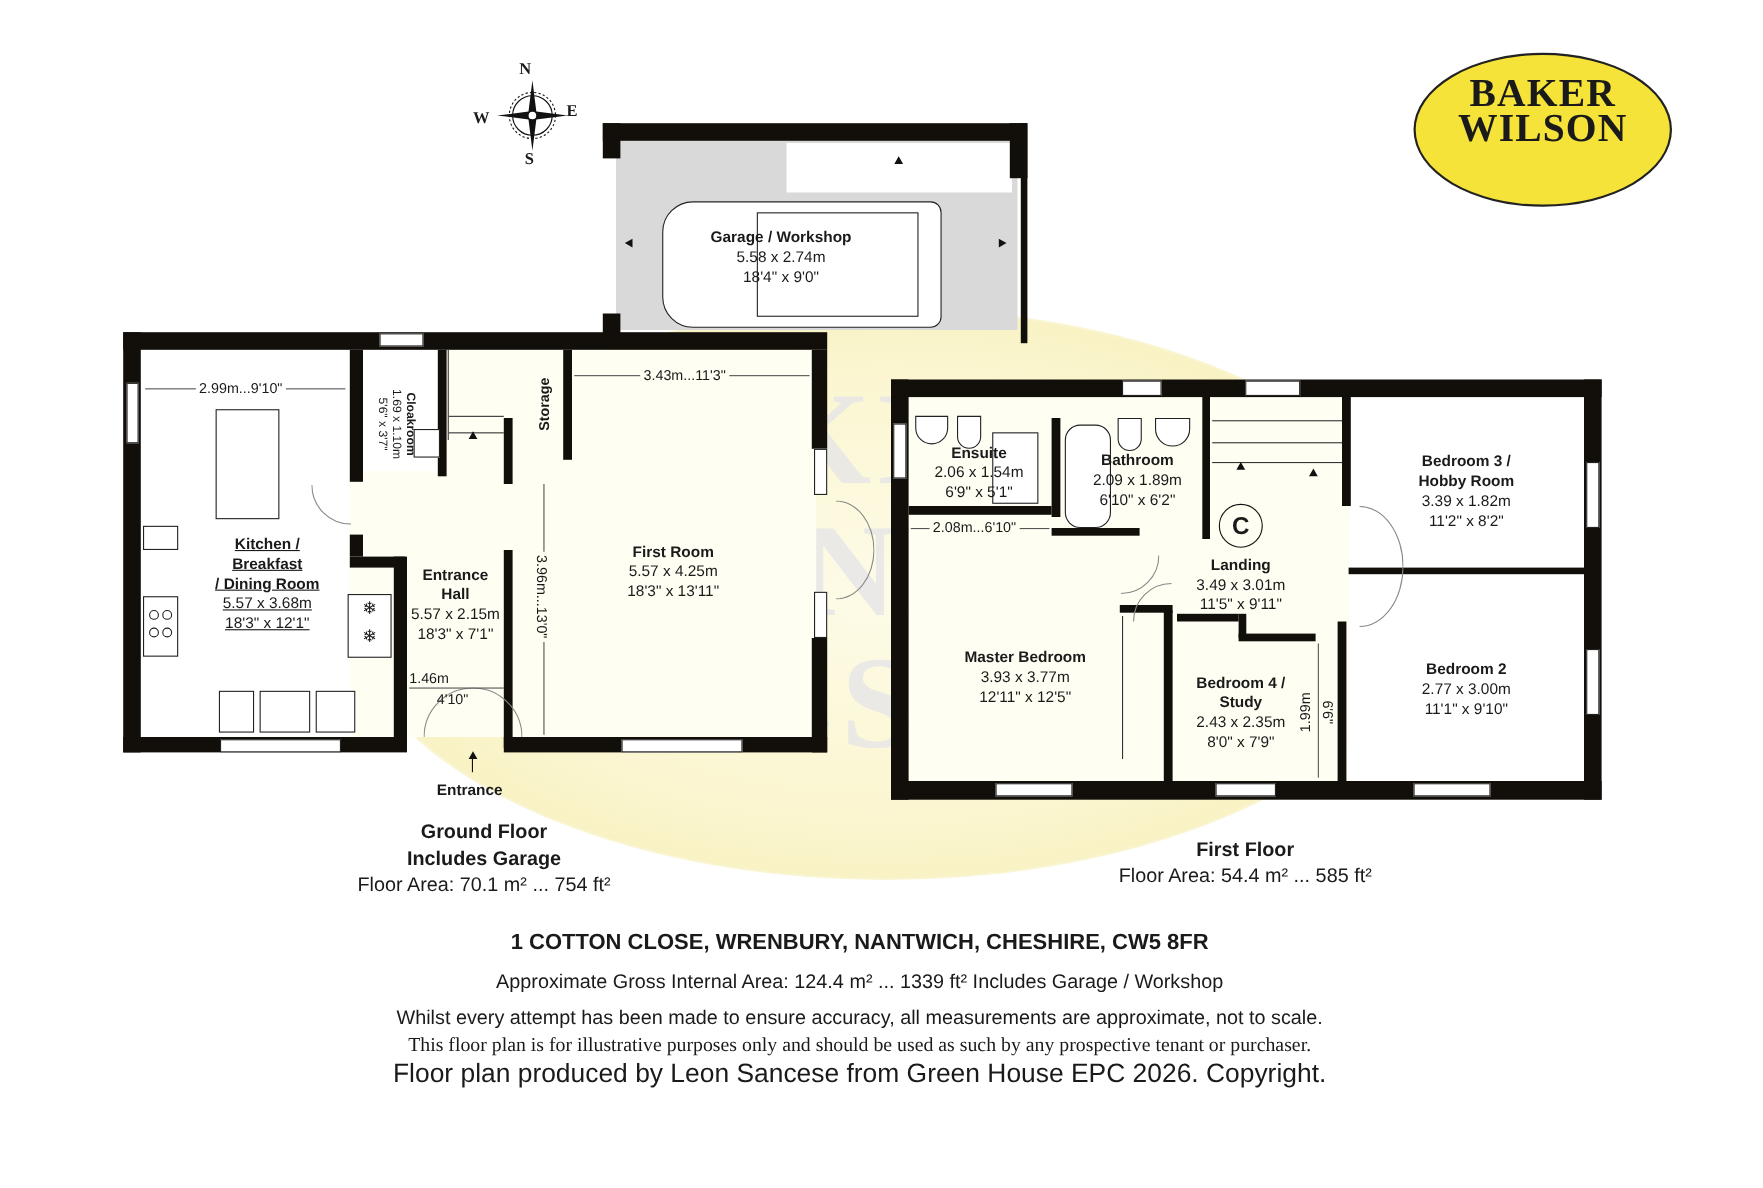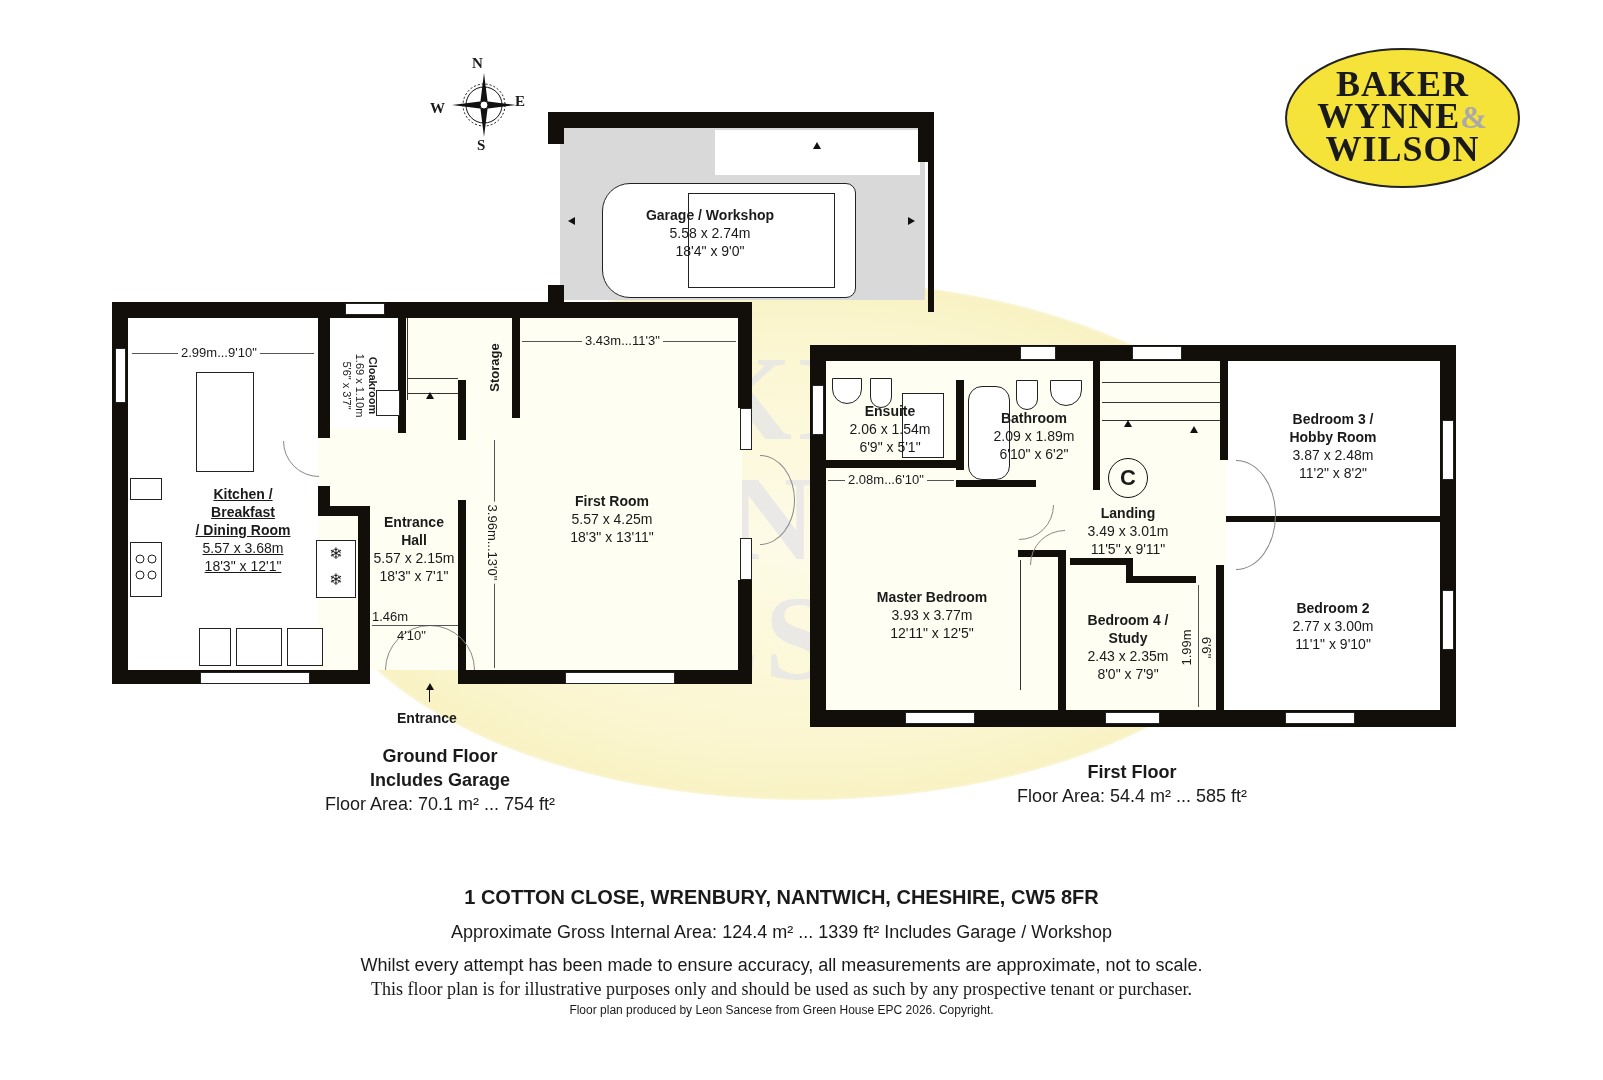--- a/index.html
+++ b/index.html
@@ -17,40 +17,39 @@
   .label span { display:block; }
   .dim { position:absolute; font-size:13px; color:#1a1a1a; white-space:nowrap; }
   .dimline { position:absolute; border-top:1px solid #555; }
   .vdimline { position:absolute; border-left:1px solid #555; }
   .arrow { position:absolute; width:0; height:0; }
   .tri-up { border-left:4px solid transparent; border-right:4px solid transparent; border-bottom:7px solid #111; }
   .tri-left { border-top:4px solid transparent; border-bottom:4px solid transparent; border-right:7px solid #111; }
   .tri-right { border-top:4px solid transparent; border-bottom:4px solid transparent; border-left:7px solid #111; }
   .floor-title { position:absolute; text-align:center; transform:translateX(-50%); font-size:18px; line-height:24px; white-space:nowrap; }
   .floor-title b { display:block; font-weight:bold; }
-  .footer { position:absolute; left:0; width:1563px; text-align:center; white-space:nowrap;margin-top:40px; }
+  .footer { position:absolute; left:0; width:1563px; text-align:center; white-space:nowrap; }
   .logo { position:absolute; left:1285px; top:48px; width:235px; height:140px; border-radius:50%; background:#f6e33a; border:2px solid #222; box-sizing:border-box; text-align:center; font-family:"Liberation Serif", serif; font-weight:bold; color:#1a1a1a; }
   .logo div { font-size:36px; line-height:32px; letter-spacing:1px; }
   .amp { color:#a9a9a9; font-size:32px; }
   .compass { position:absolute; left:440px; top:55px; width:90px; height:100px; }
   .stair-line { position:absolute; border-top:1px solid #333; }
   .fixture { position:absolute; border:1.2px solid #222; background:#fff; box-sizing:border-box; }
   .door-arc { position:absolute; border:1px solid #888; border-radius:50%; box-sizing:border-box; }
 </style>
 </head>
 <body>
 
 <div class="wm"></div>
 <div class="wm-text" style="left:520px;top:330px;font-size:120px;">BAKER</div>
 <div class="wm-text" style="left:510px;top:450px;font-size:120px;">WYNNE</div>
 <div class="wm-text" style="left:500px;top:570px;font-size:120px;">WILSON</div>
 
 <div class="logo">
   <div style="margin-top:18px;">BAKER</div>
-  <div><span>WYNNE</span><span class="amp">&amp;</span></div>
   <div>WILSON</div>
 </div>
 
 <div class="compass">
   <svg width="100" height="100" viewBox="0 0 100 100" style="position:absolute;left:0;top:0;">
     <circle cx="44" cy="50" r="18" fill="none" stroke="#111" stroke-width="1"></circle>
     <circle cx="44" cy="50" r="21" fill="none" stroke="#111" stroke-width="1" stroke-dasharray="2,2"></circle>
     <polygon points="44,18 48,50 44,82 40,50" fill="#111"></polygon>
     <polygon points="12,50 44,46 76,50 44,54" fill="#111"></polygon>
     <circle cx="44" cy="50" r="4" fill="#fff" stroke="#111"></circle>
@@ -249,21 +248,21 @@
     <span>6'10" x 6'2"</span>
   </div>
   <div class="label" style="left:1128px;top:504px;">
     <b>Landing</b>
     <span>3.49 x 3.01m</span>
     <span>11'5" x 9'11"</span>
   </div>
   <div class="label" style="left:1333px;top:410px;">
     <b>Bedroom 3 /</b>
     <b>Hobby Room</b>
-    <span>3.87 x 2.48m</span>
+    <span>3.39 x 1.82m</span>
     <span>11'2" x 8'2"</span>
   </div>
   <div class="label" style="left:932px;top:588px;">
     <b>Master Bedroom</b>
     <span>3.93 x 3.77m</span>
     <span>12'11" x 12'5"</span>
   </div>
   <div class="label" style="left:1128px;top:611px;">
     <b>Bedroom 4 /</b>
     <b>Study</b>
@@ -285,13 +284,13 @@
   <div class="floor-title" style="left:1132px;top:760px;">
     <b>First Floor</b>
     <span>Floor Area: 54.4 m² ... 585 ft²</span>
   </div>
 </div>
 
 <div class="footer" style="top:846px;font-size:20px;font-weight:bold;">1 COTTON CLOSE, WRENBURY, NANTWICH, CHESHIRE, CW5 8FR</div>
 <div class="footer" style="top:882px;font-size:18px;">Approximate Gross Internal Area: 124.4 m² ... 1339 ft² Includes Garage / Workshop</div>
 <div class="footer" style="top:915px;font-size:18px;">Whilst every attempt has been made to ensure accuracy, all measurements are approximate, not to scale.</div>
 <div class="footer" style="top:939px;font-size:18px;font-family:Liberation Serif, serif;">This floor plan is for illustrative purposes only and should be used as such by any prospective tenant or purchaser.</div>
-<div class="footer" style="top:963px;font-size:12px;">Floor plan produced by Leon Sancese from Green House EPC 2026. Copyright.</div>
+<div class="footer" style="top:963px;font-size:24px;">Floor plan produced by Leon Sancese from Green House EPC 2026. Copyright.</div>
 
 </body></html>

